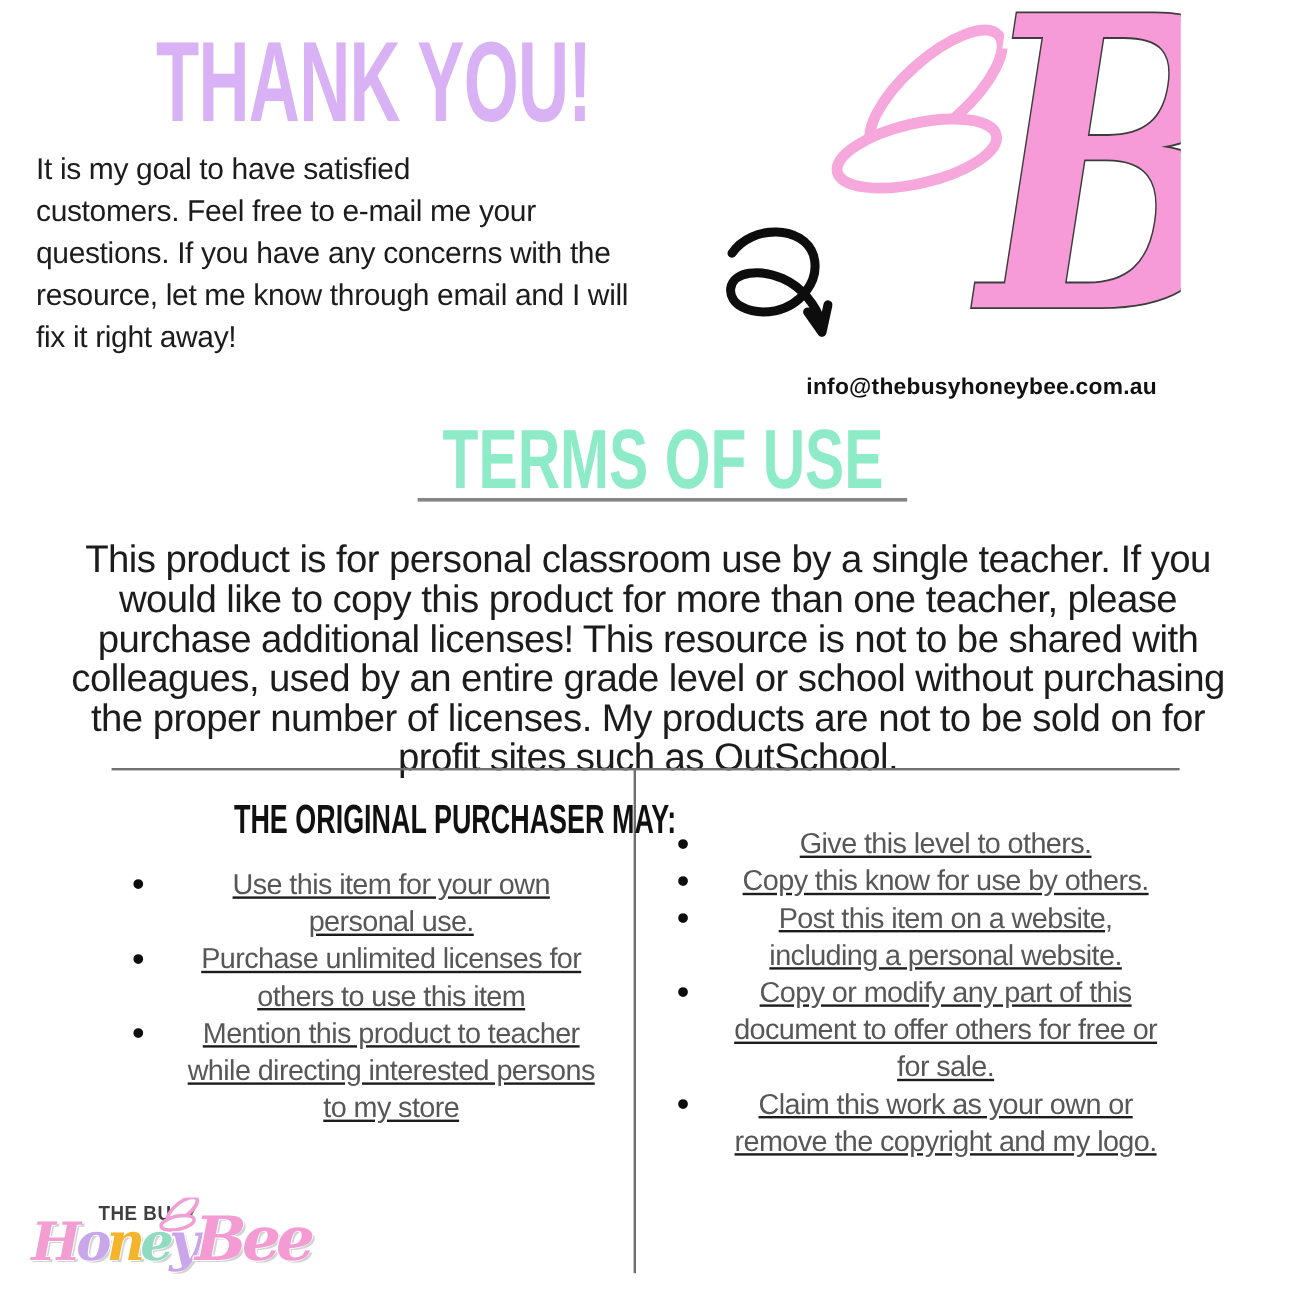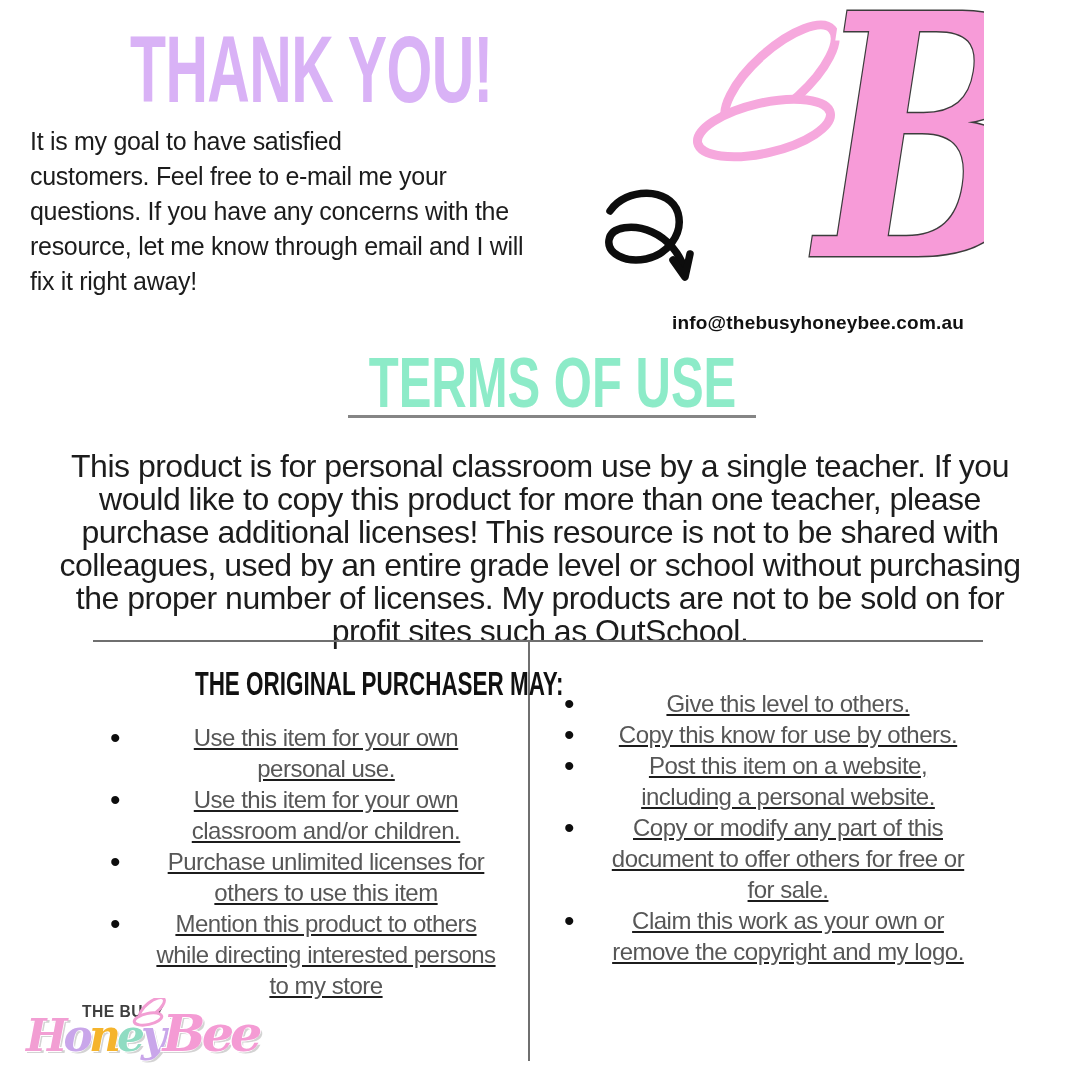--- a/index.html
+++ b/index.html
@@ -120,23 +120,22 @@
 
   <div class="h-rule"></div>
   <div class="v-rule"></div>
 
   <section class="col col-left">
     <h3 class="col-header">
       <span class="condensed">THE ORIGINAL PURCHASER MAY:</span>
     </h3>
     <ul class="col-list">
       <li>Use this item for your own personal use.</li>
-      <li>Use this item for your own classroom and/or children.</li>
       <li>Purchase unlimited licenses for others to use this item</li>
-      <li>Mention this product to others while directing interested persons to my store</li>
+      <li>Mention this product to teacher while directing interested persons to my store</li>
     </ul>
   </section>
 
   <section class="col col-right">
     <ul class="col-list">
       <li>Give this level to others.</li>
       <li>Copy this know for use by others.</li>
       <li>Post this item on a website, including a personal website.</li>
       <li>Copy or modify any part of this document to offer others for free or for sale.</li>
       <li>Claim this work as your own or remove the copyright and my logo.</li>

